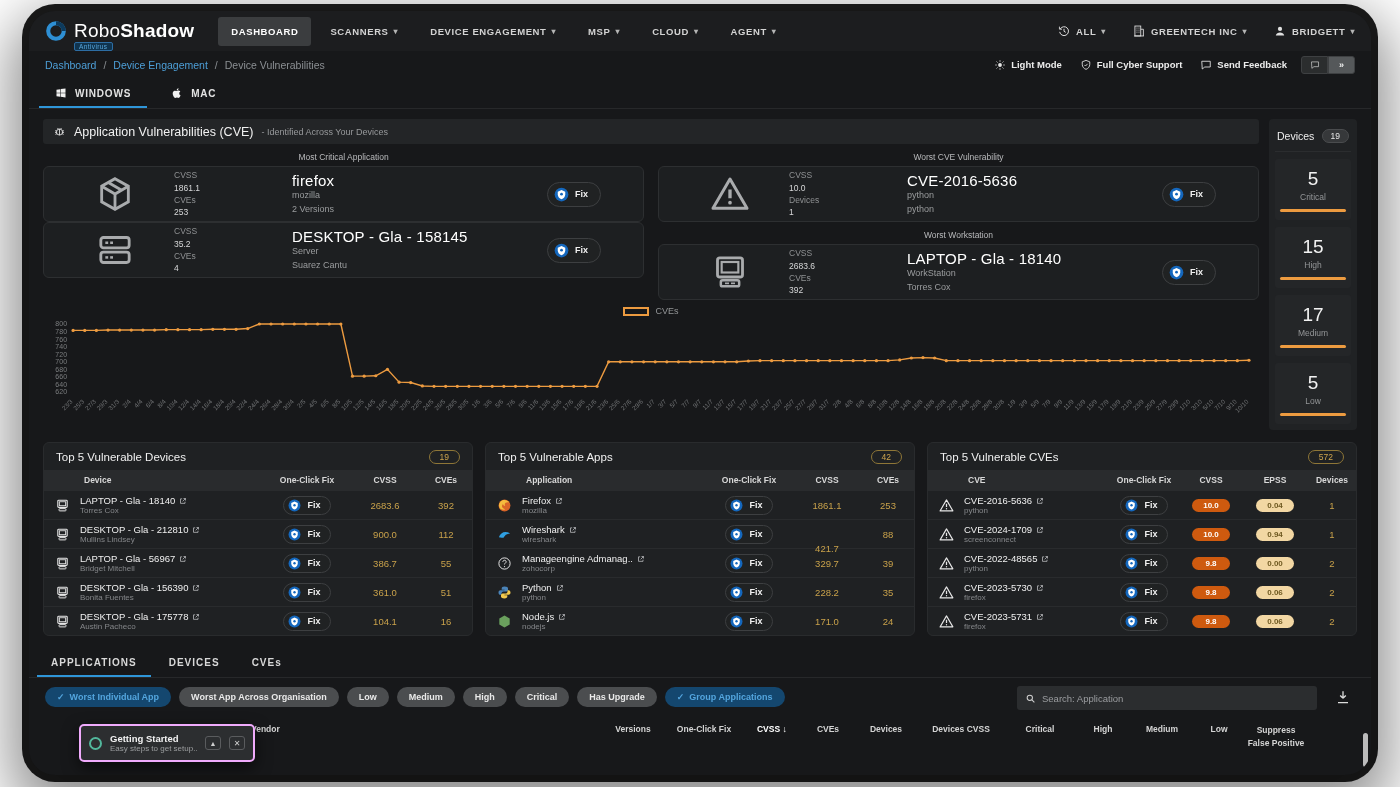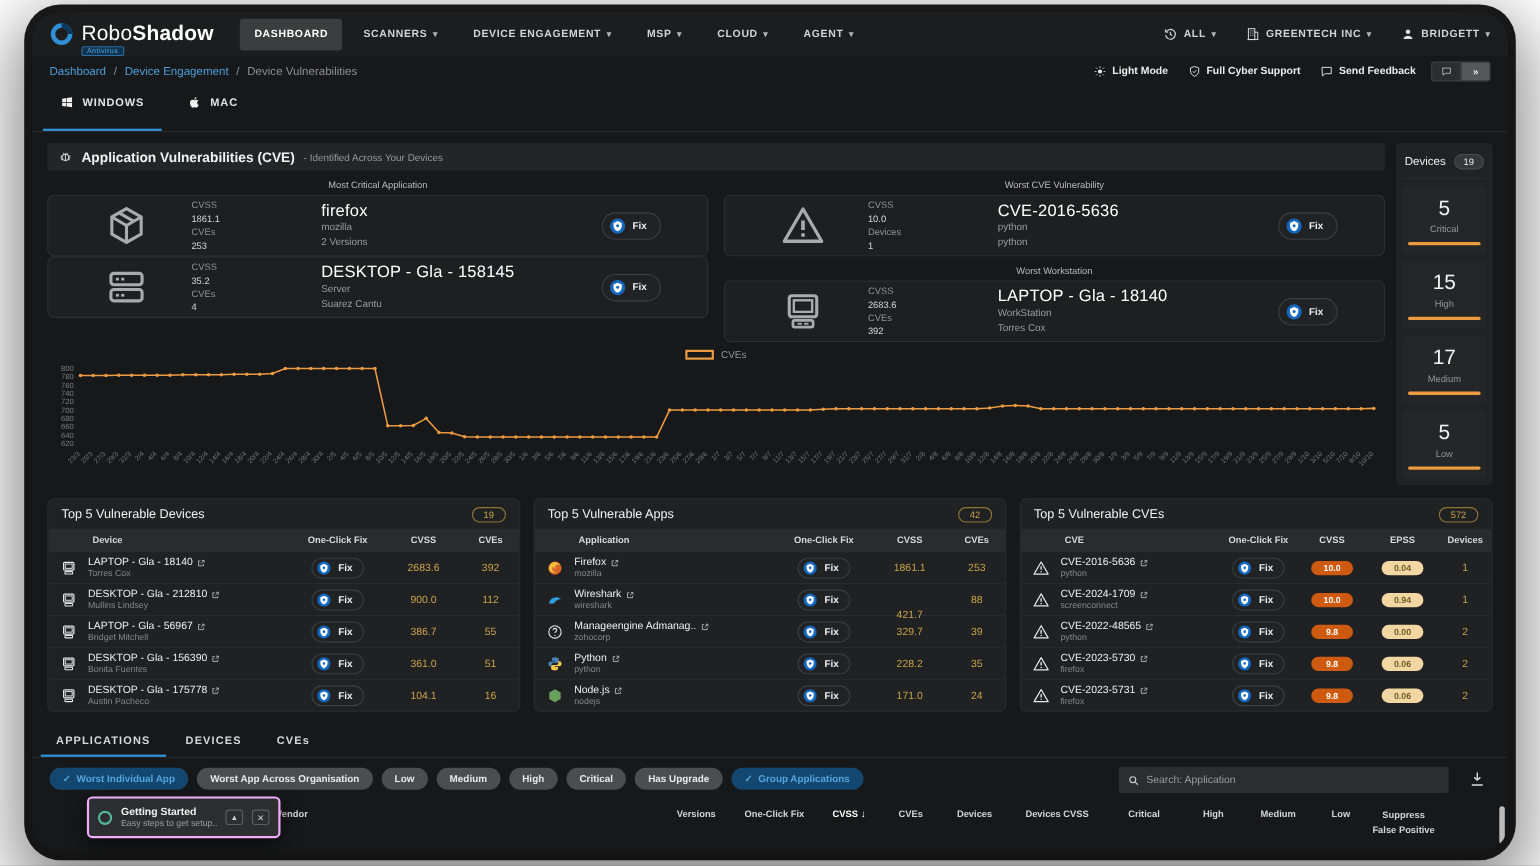--- a/index.html
+++ b/index.html
@@ -36,29 +36,29 @@
   .qa-ic{width:12px;height:12px;color:#e8e8e8;}
   .btn-group{display:flex;margin-left:14px;}
   .bg-seg{width:27px;height:18px;display:flex;align-items:center;justify-content:center;background:#2b2d2e;
     border:1px solid #3e4042;color:#cfcfcf;cursor:pointer;}
   .bg-seg:first-child{border-radius:3px 0 0 3px;}
   .bg-seg:last-child{border-radius:0 3px 3px 0;background:#55585a;color:#f0f0f0;font-size:9px;font-weight:bold;}
   .bg-ic{width:10px;height:10px;}
   
   .os-tabs{display:flex;gap:8px;padding:0 10px;border-bottom:1px solid #27282a;}
   .os-tab{display:flex;align-items:center;gap:8px;font-size:10px;font-weight:bold;letter-spacing:.8px;
-    color:#e3e3e3;padding:9px 16px 18px;border-bottom:2px solid transparent;cursor:pointer;}
+    color:#e3e3e3;padding:9px 16px 7px;border-bottom:2px solid transparent;cursor:pointer;}
   .os-tab.active{border-bottom-color:#2f96d9;}
   .os-ic{width:12px;height:12px;color:#f0f0f0;}
   
   .main{display:flex;gap:10px;padding:10px 14px 0;}
   .left-col{flex:1;min-width:0;}
   .section-bar{height:25px;background:#232527;border-radius:3px;display:flex;align-items:center;gap:8px;padding:0 10px;}
   .sec-ic{width:13px;height:13px;color:#e6e6e6;}
-  .section-title{font-size:12.5px;font-weight:bold;color:#f1f1f1;}
+  .section-title{font-size:12.5px;font-weight:normal;color:#f1f1f1;}
   .section-sub{font-size:9px;color:#97999b;}
   .cards-grid{display:grid;grid-template-columns:1fr 1fr;column-gap:14px;}
   .card-heading{text-align:center;font-size:8.5px;color:#b9babc;margin:8px 0 4px;}
   .sum-card{background:#1d1f21;border:1px solid #2d2f31;border-radius:6px;height:56px;display:flex;
     align-items:center;padding:0 12px;}
   .sum-icon{width:118px;display:flex;justify-content:center;color:#a9abad;}
   .sum-icon svg{width:40px;height:40px;}
   .sum-stats{width:118px;font-size:8.5px;color:#8f9193;line-height:1.45;}
   .sum-stats .v{color:#d6d7d8;}
   .sum-main{flex:1;min-width:0;}

